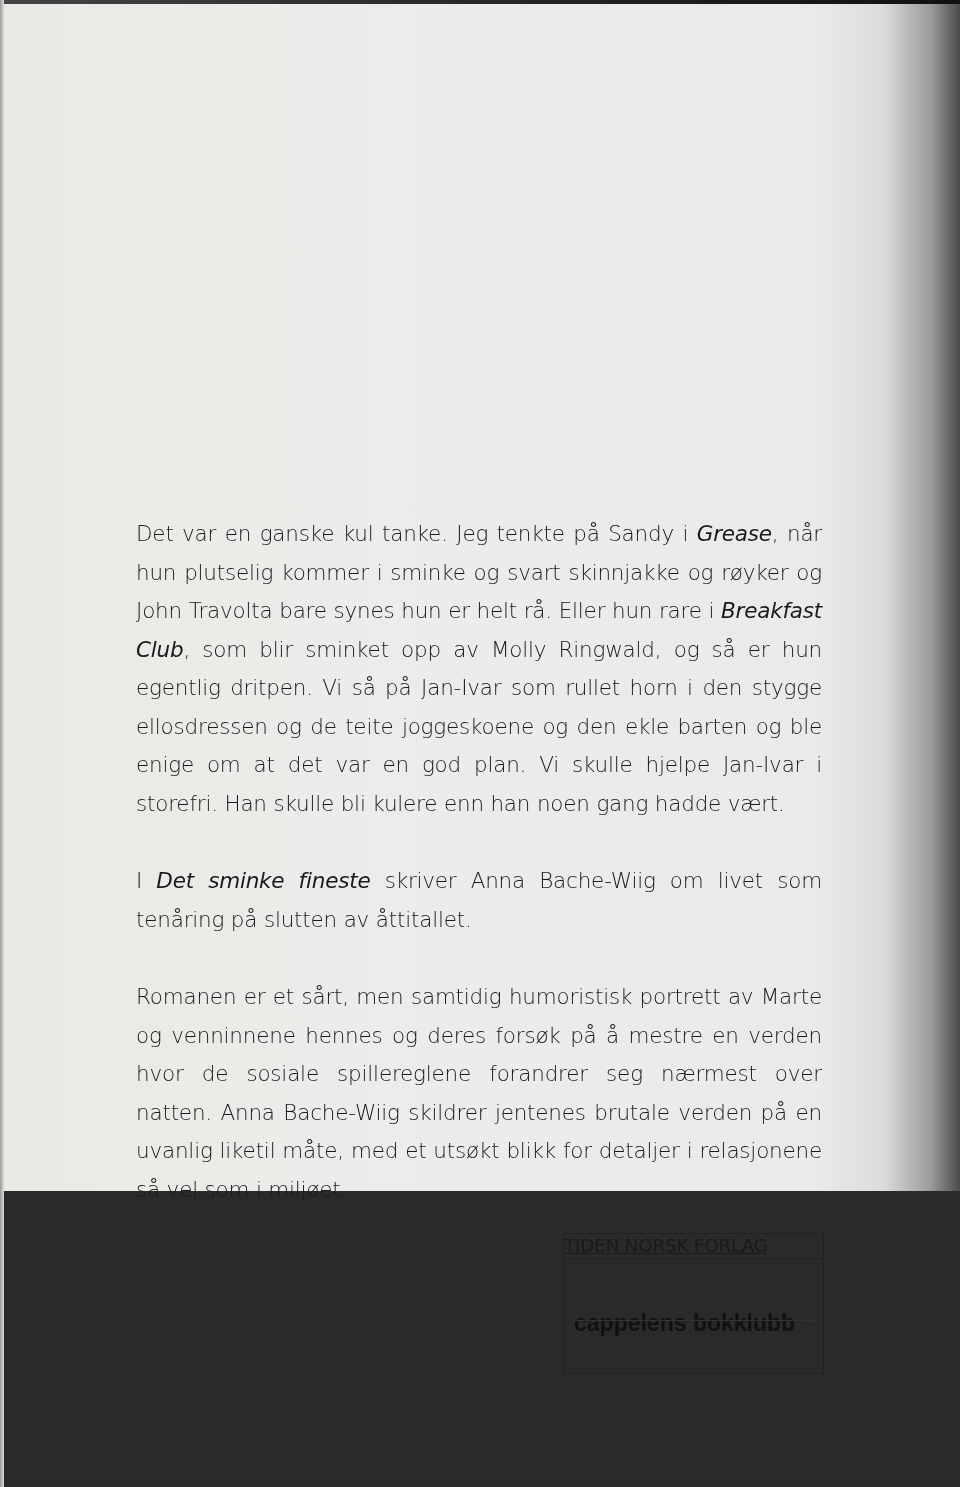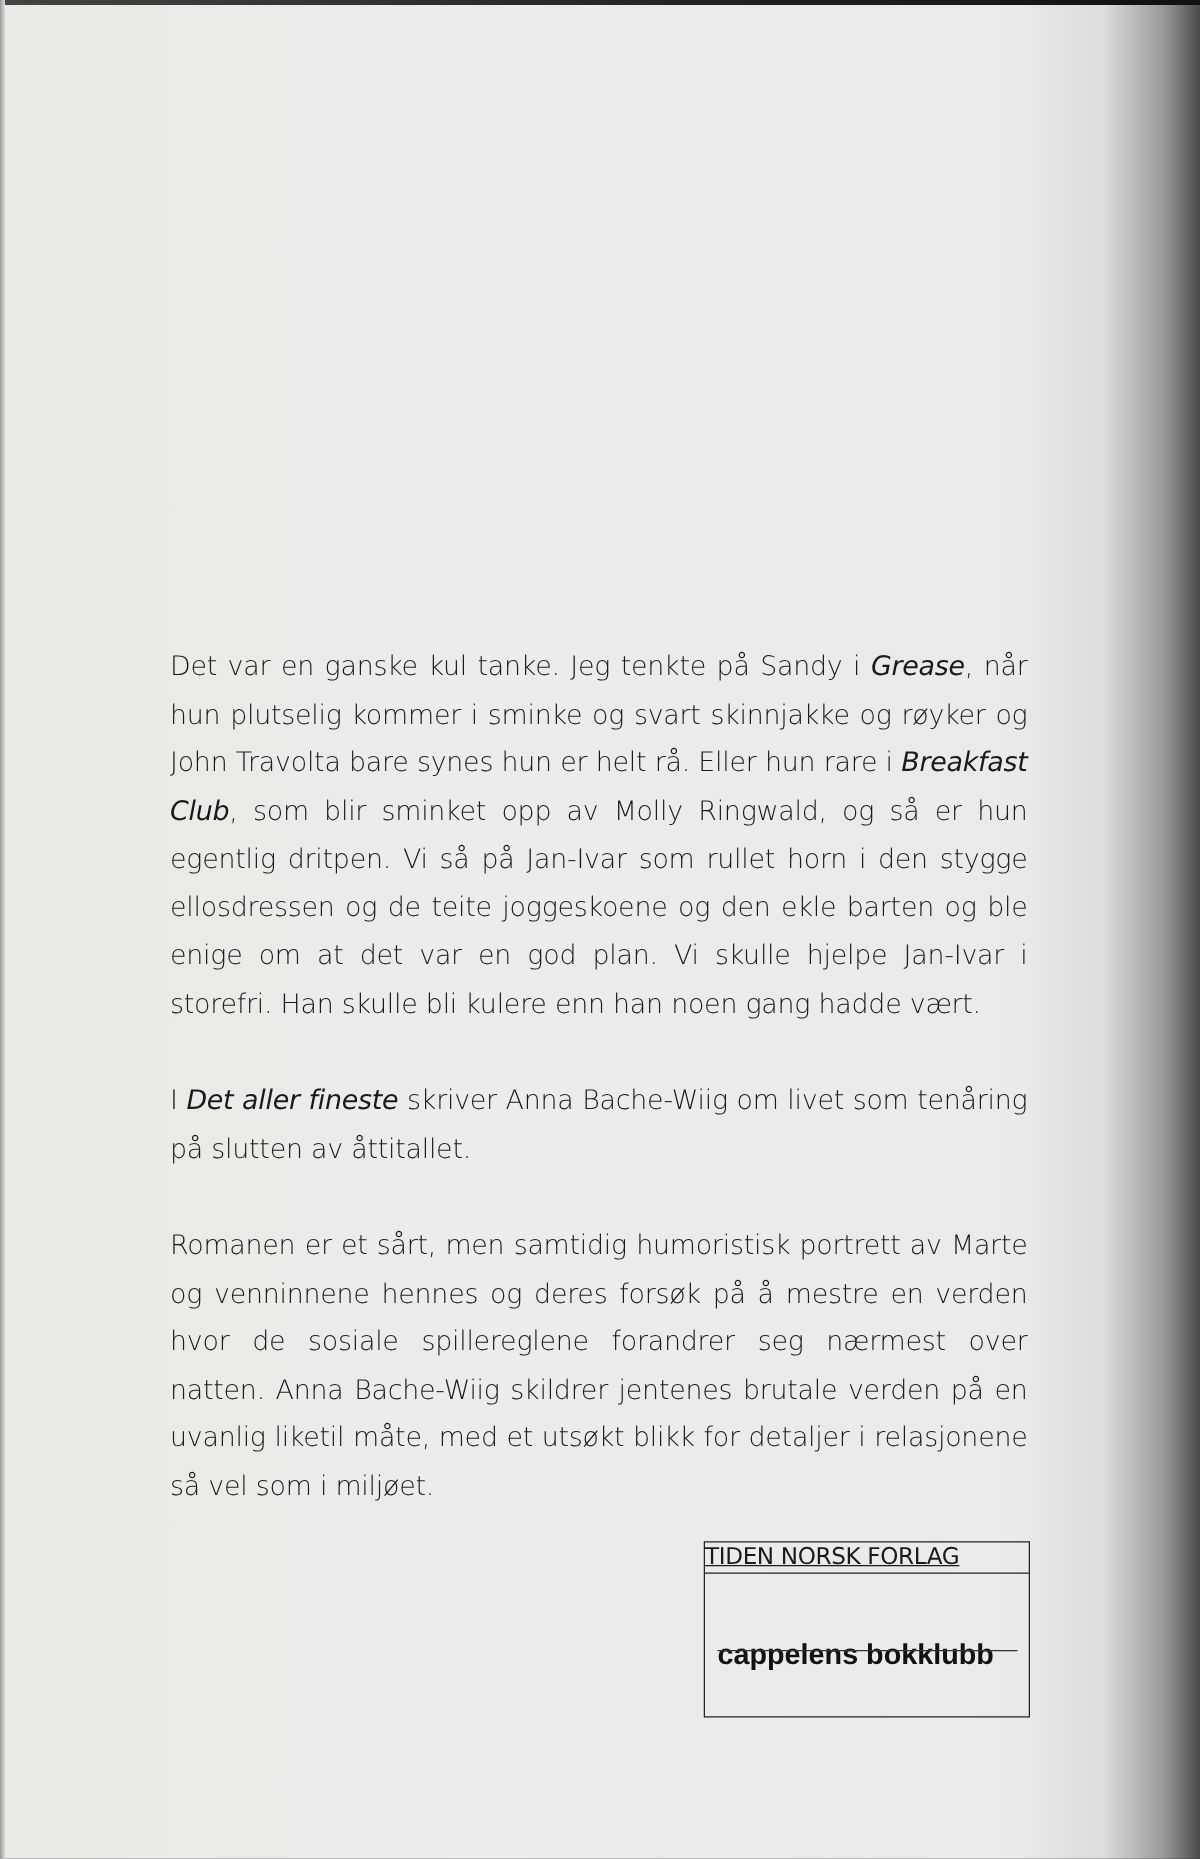--- a/index.html
+++ b/index.html
@@ -2,21 +2,21 @@
 <html><head>
 <meta charset="utf-8">
 <style>
   html, body { margin: 0; padding: 0; }
   body {
     width: 960px; height: 1487px; overflow: hidden;
     background: #2a2a2a;
     font-family: "DejaVu Sans", "Liberation Sans", sans-serif;
   }
   .cover {
-    position: absolute; left: 0; top: 0; width: 960px; height: 1487px;
+    position: absolute; left: 0; top: 0; width: 960px; height: 1191px;
     background: linear-gradient(to right, #e9e9e6 0%, #ececea 40%, #eaeae8 85%, #dcdcda 92%, #9a9a98 97%, #4a4a4a 100%);
   }
   .top-edge {
     position: absolute; left: 0; top: 0; width: 960px; height: 4px;
     background: linear-gradient(to right, #444 0%, #222 60%, #111 100%);
   }
   .left-edge {
     position: absolute; left: 0; top: 0; width: 4px; height: 1487px;
     background: linear-gradient(to right, #9a9a9a, #dcdcda);
   }
@@ -57,21 +57,21 @@
 
 <div class="cover">
   <div class="top-edge"></div>
   <div class="left-edge"></div>
 
   <div class="blurb">
     <p class="quote">
       <span>Det var en ganske kul tanke. Jeg tenkte på Sandy i </span><em>Grease</em><span>, når hun plutselig kommer i sminke og svart skinnjakke og røyker og John Travolta bare synes hun er helt rå. Eller hun rare i </span><em>Breakfast Club</em><span>, som blir sminket opp av Molly Ringwald, og så er hun egentlig dritpen. Vi så på Jan-Ivar som rullet horn i den stygge ellosdressen og de teite joggeskoene og den ekle barten og ble enige om at det var en god plan. Vi skulle hjelpe Jan-Ivar i storefri. Han skulle bli kulere enn han noen gang hadde vært.</span>
     </p>
     <p class="intro">
-      <span>I </span><em>Det aller fineste</em><span> skriver Anna Bache-Wiig om livet som tenåring på slutten av åttitallet.</span>
+      <span>I </span><em>Det sminke fineste</em><span> skriver Anna Bache-Wiig om livet som tenåring på slutten av åttitallet.</span>
     </p>
     <p class="description">Romanen er et sårt, men samtidig humoristisk portrett av Marte og venninnene hennes og deres forsøk på å mestre en verden hvor de sosiale spillereglene forandrer seg nærmest over natten. Anna Bache-Wiig skildrer jentenes brutale verden på en uvanlig liketil måte, med et utsøkt blikk for detaljer i relasjonene så vel som i miljøet.</p>
   </div>
 
   <div class="publisher-box">
     <div class="publisher-top">TIDEN NORSK FORLAG</div>
     <div class="club-name">cappelens bokklubb</div>
     <div class="club-underline"></div>
   </div>
 </div>

